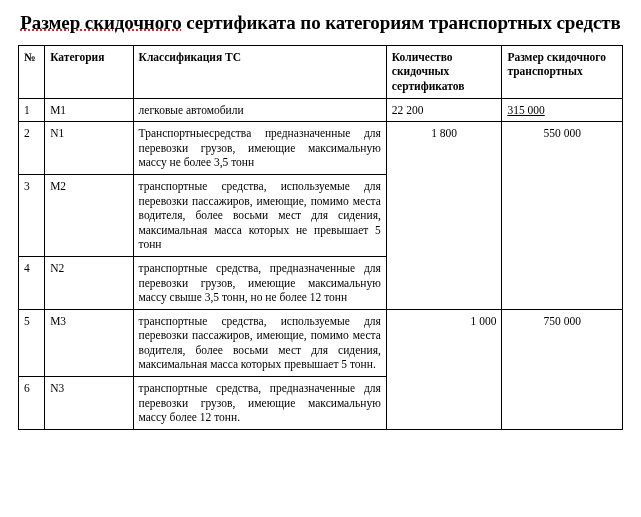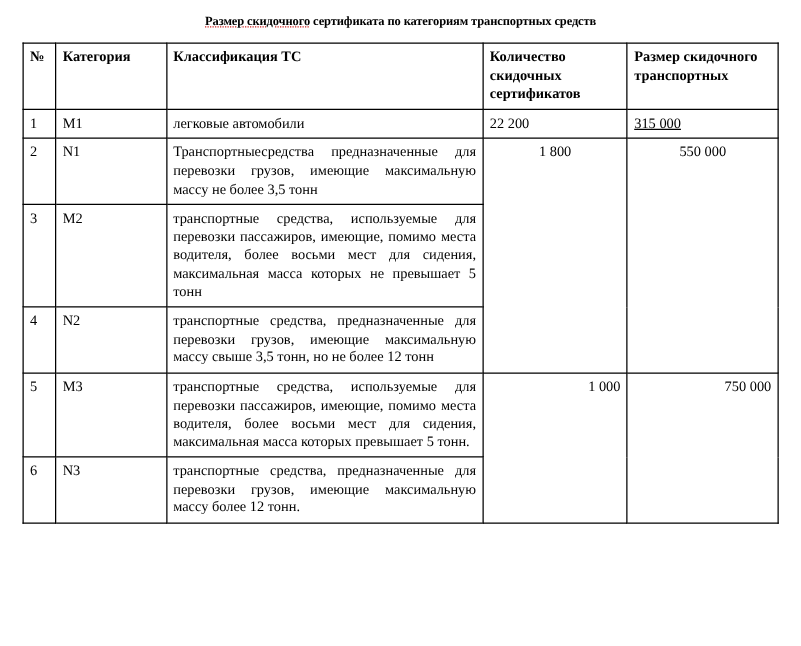--- a/index.html
+++ b/index.html
@@ -17,21 +17,21 @@
   .page {
     width: 641px;
     height: 517px;
     position: relative;
     box-sizing: border-box;
     padding: 0;
   }
   .doc-title {
     text-align: center;
     font-weight: bold;
-    font-size: 10px;
+    font-size: 19px;
     line-height: 1.2;
     margin: 12px 18px 10px 18px;
     letter-spacing: -0.1px;
   }
   .doc-title .underlined {
     text-decoration: underline;
     text-decoration-style: dotted;
     text-decoration-color: #cc2222;
   }
   table.cert-table {
@@ -62,21 +62,21 @@
   .col-size  { width: 120px; }
 
   td.cell-num { text-align: left; }
   td.cell-cat { text-align: left; margin-top: 32px; }
   td.cell-class { text-align: justify; text-justify: inter-word; hyphens: none; }
   td.cell-qty-top { text-align: left; vertical-align: top; }
   td.cell-size-top { text-align: left; vertical-align: top; text-decoration: underline; }
   td.cell-qty-mid { text-align: center; vertical-align: middle; }
   td.cell-size-mid { text-align: center; vertical-align: middle; }
   td.cell-qty-bottom { text-align: right; vertical-align: bottom; }
-  td.cell-size-bottom { text-align: right; vertical-align: bottom; margin-left: 22px; }
+  td.cell-size-bottom { text-align: center; vertical-align: bottom; margin-left: 22px; }
 </style>
 </head>
 <body>
 
 <div class="page">
 
   <div class="doc-title"><span class="underlined">Размер скидочного</span><span> сертификата по категориям транспортных средств</span></div>
 
   <table class="cert-table">
     <colgroup>

